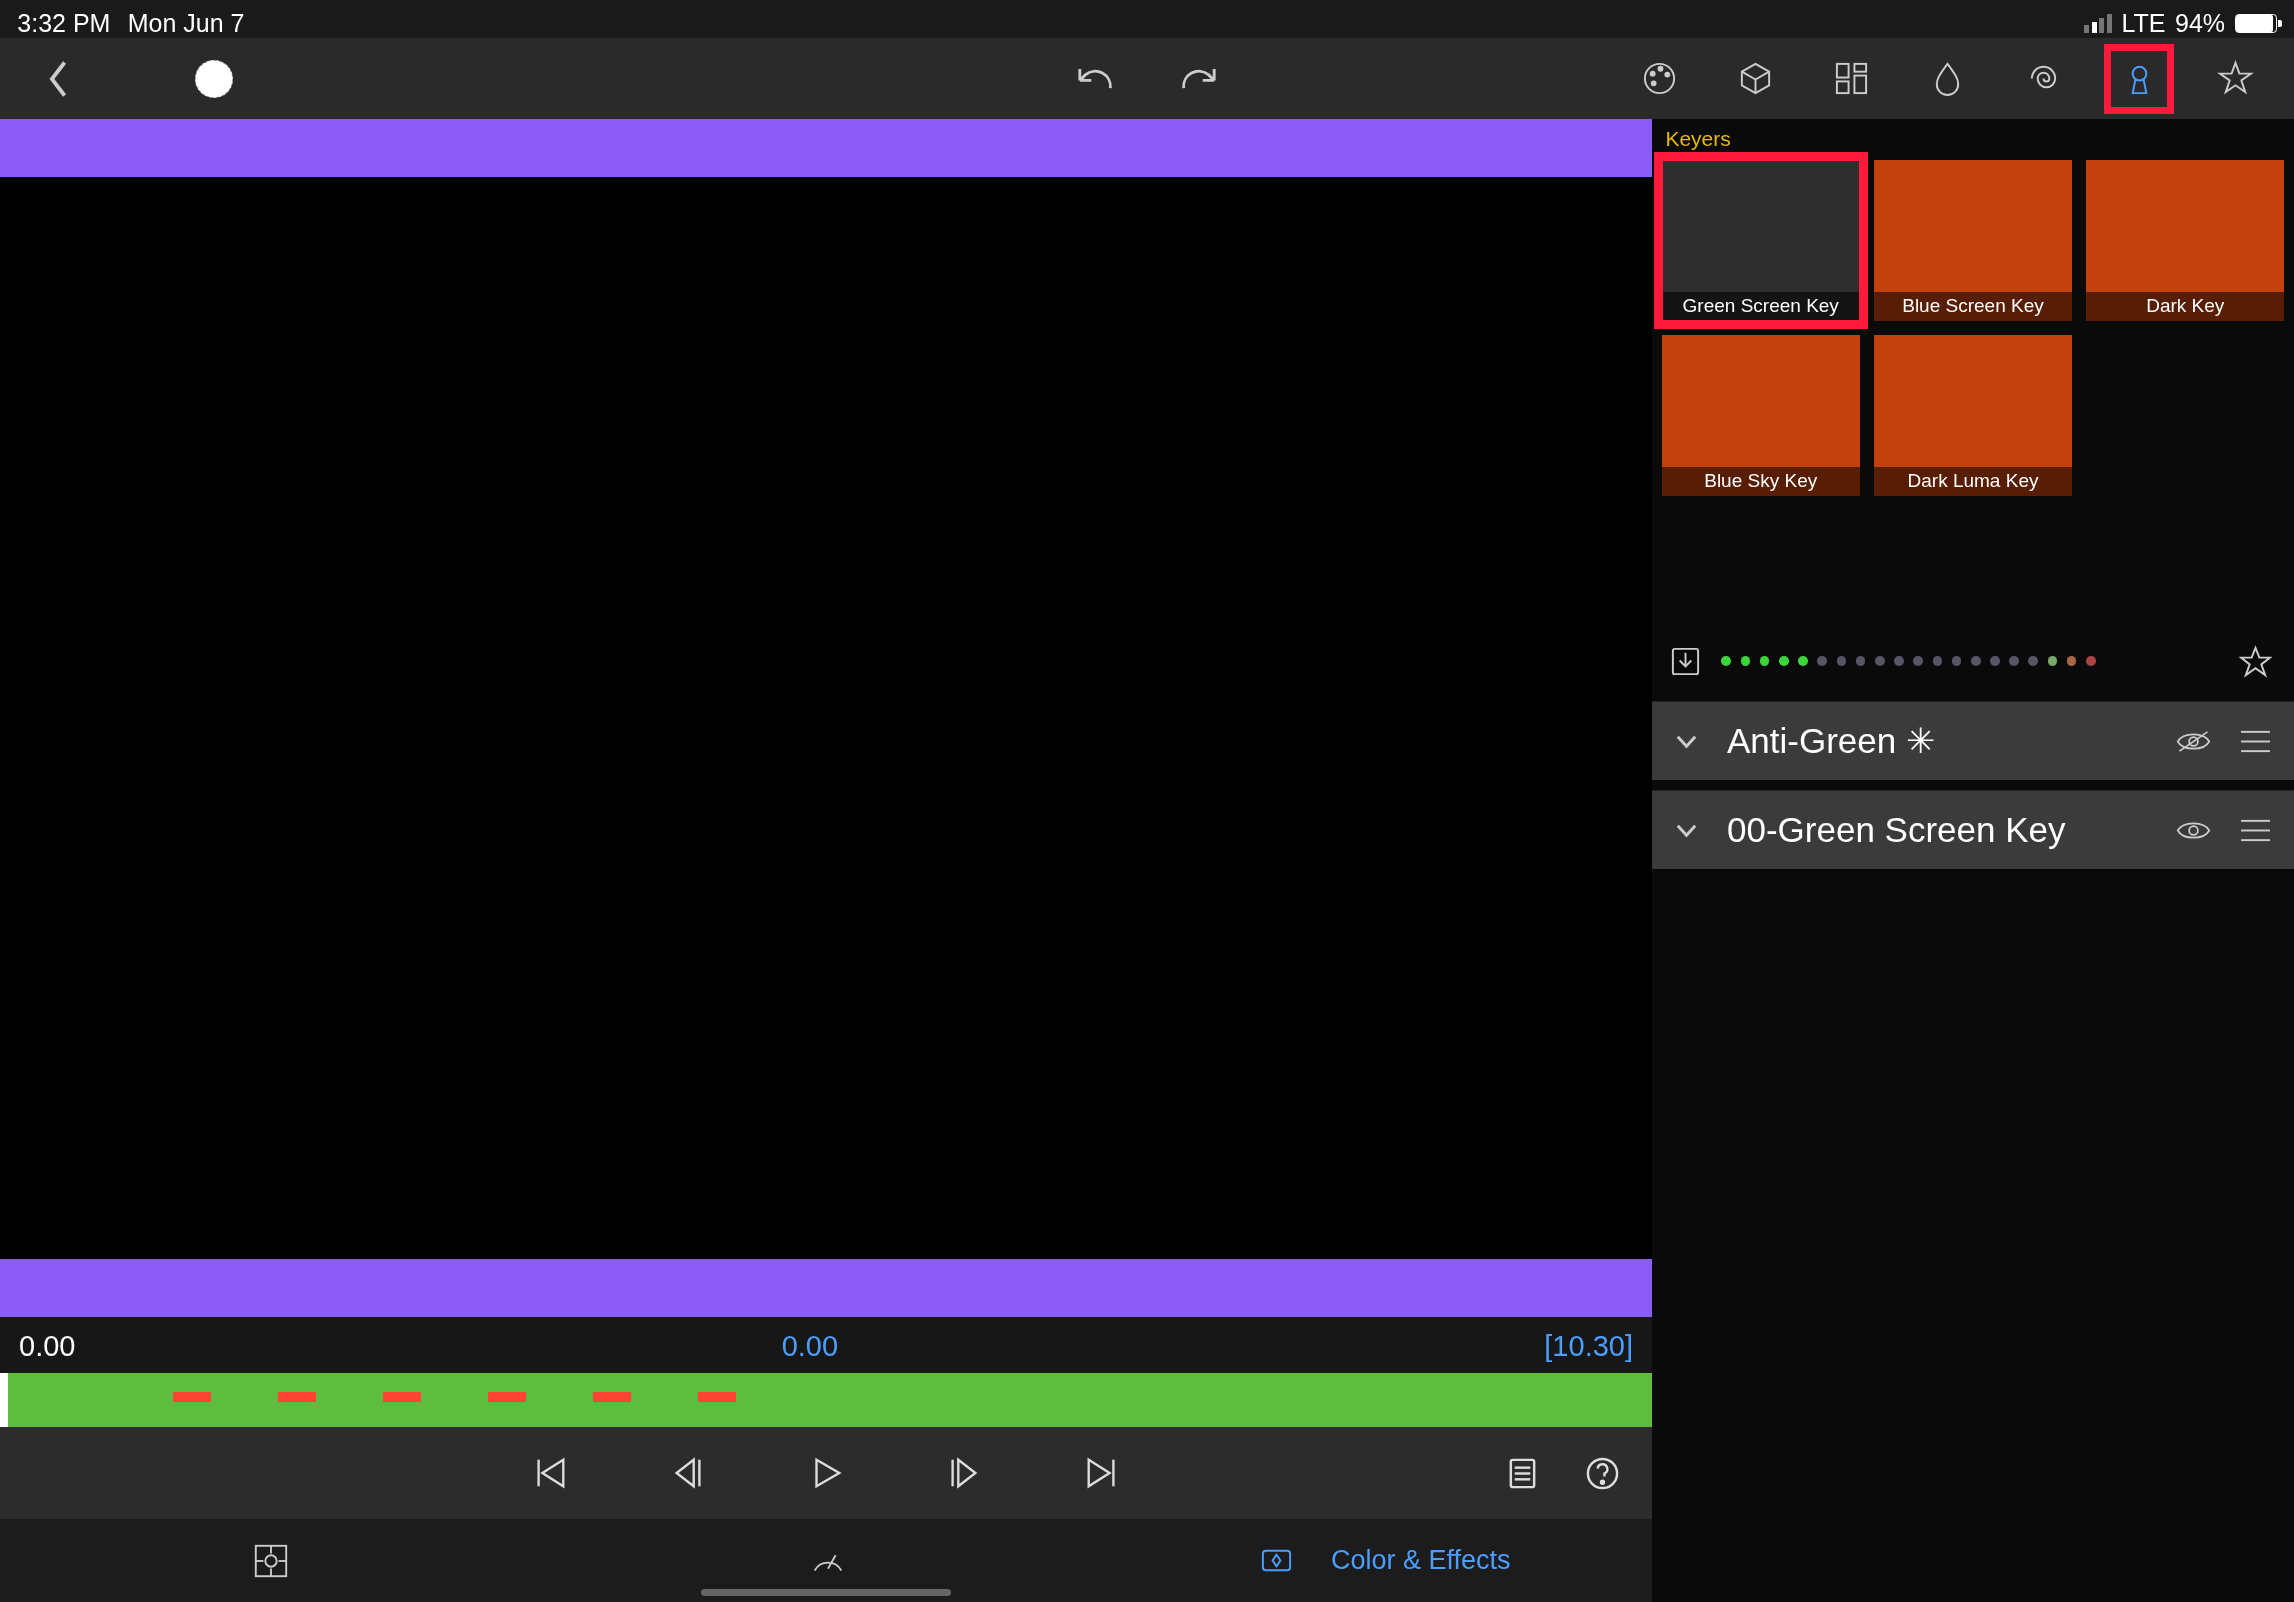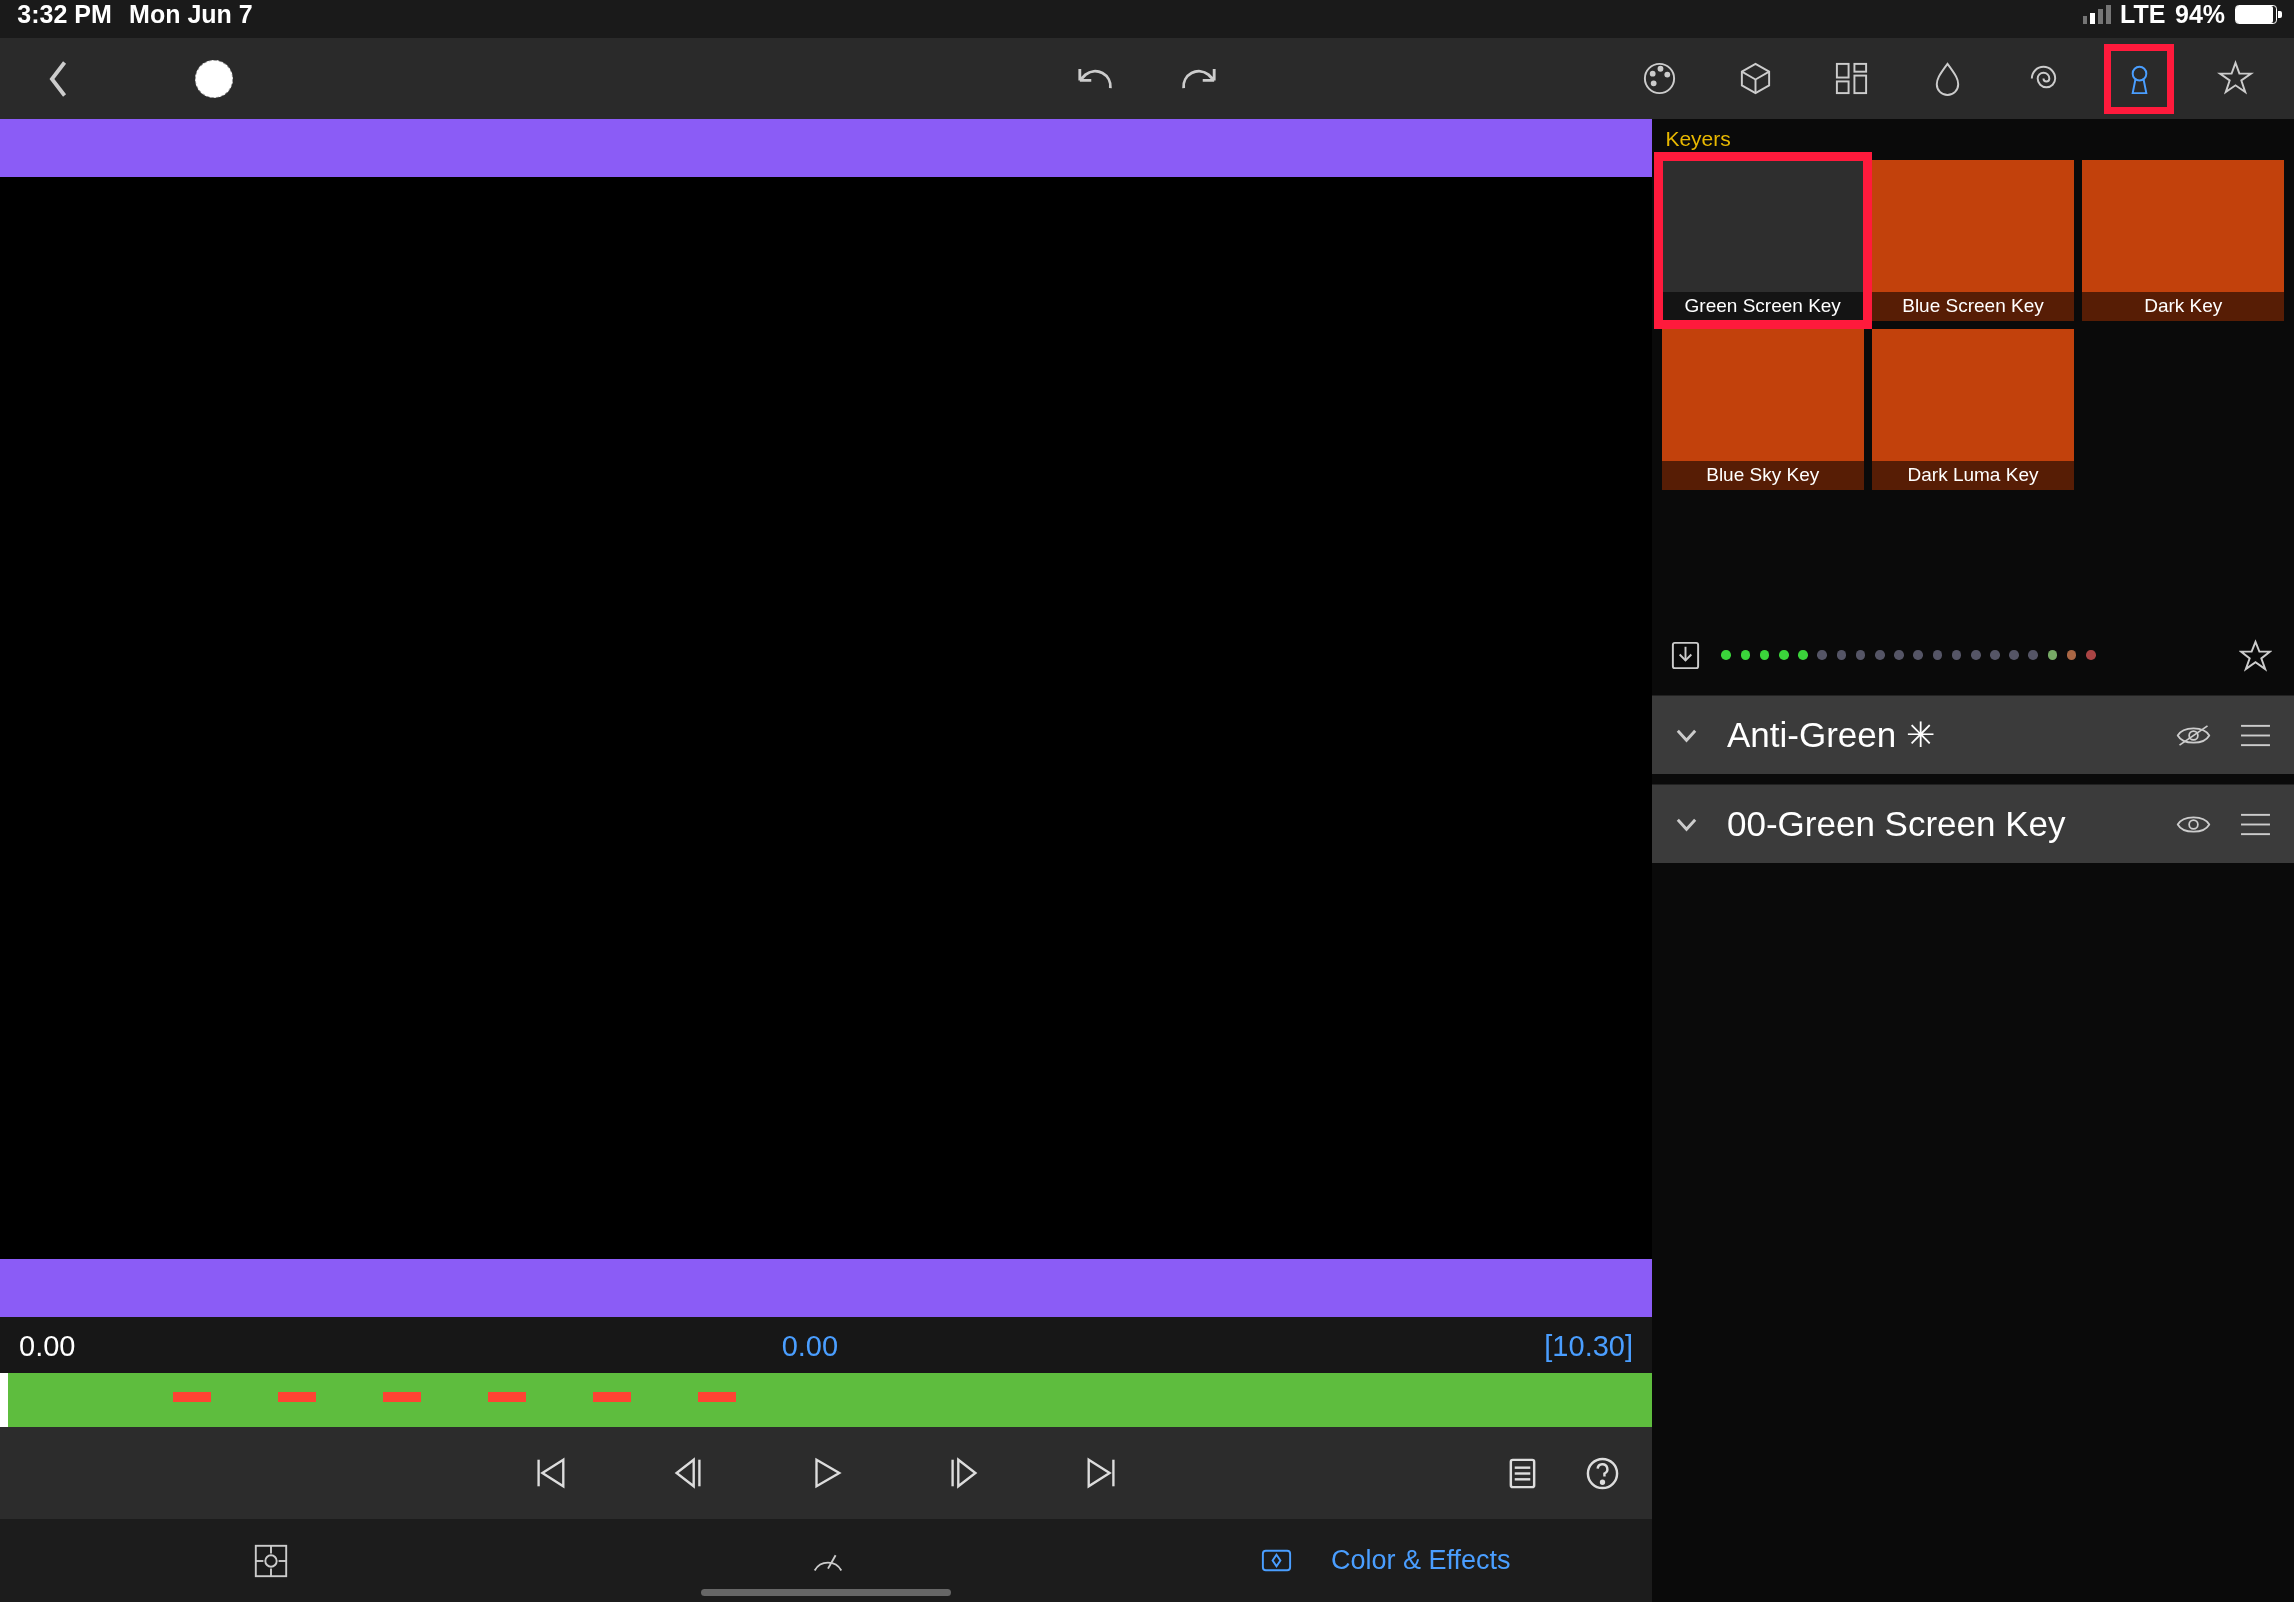--- a/index.html
+++ b/index.html
@@ -1,19 +1,19 @@
 <!DOCTYPE html>
 <html><head>
 <meta charset="utf-8">
 <style>
   * { box-sizing: border-box; margin: 0; padding: 0; font-family: -apple-system, Helvetica, Arial, sans-serif; }
   html, body { width: 2294px; height: 1602px; background: #000; color: #fff; overflow: hidden; }
 
   
-  .status-bar { height: 38px; background: #1a1a1a; display: flex; align-items: flex-start; justify-content: space-between; padding: 0 17.3px; font-size: 25px; font-weight: bold; }
+  .status-bar { height: 38px; background: #1a1a1a; display: flex; align-items: flex-end; justify-content: space-between; padding: 0 17.3px; font-size: 25px; }
   .status-left { display: flex; gap: 17.3px; align-items: center; }
   .status-right { display: flex; gap: 9.6px; align-items: center; }
   .signal-bars { display: flex; gap: 2.9px; align-items: flex-end; }
   .signal-bars span { width: 4.8px; background: #fff; }
   .signal-bars span:nth-child(1){height:7.7px;opacity:.4}
   .signal-bars span:nth-child(2){height:11.5px}
   .signal-bars span:nth-child(3){height:15.4px;opacity:.4}
   .signal-bars span:nth-child(4){height:19px;opacity:.4}
   .battery { width: 42px; height: 19px; border: 1.9px solid #fff; border-radius: 3.8px; position: relative; }
   .battery::after { content:''; position:absolute; right:-5.8px; top:4.8px; width:3.8px; height:7.7px; background:#fff; border-radius:0 1.9px 1.9px 0; }
@@ -32,21 +32,21 @@
   .tool-icon.highlighted { outline: 7.7px solid #ff1a3c; outline-offset: 7.7px; }
   .tool-icon.active svg { stroke:#4a9eff; }
 
   
   .main { display:flex; height: calc(1602px - 38px - 81px); }
   .preview-col { flex:1; display:flex; flex-direction:column; background:#8b5cf6; }
   .preview { flex:1; background:#000; margin-top:58px; margin-bottom:58px; }
   .side-panel { width: 642px; background:#0a0a0a; display:flex; flex-direction:column; position:relative; }
 
   .keyers-label { color:#e8b800; font-size:21px; padding: 7.7px 0 9.6px 13.4px; }
-  .keyer-grid { display:grid; grid-template-columns: repeat(3, 1fr); gap:8px; padding:0 9.6px; }
+  .keyer-grid { display:grid; grid-template-columns: repeat(3, 1fr); gap:14px; padding:0 9.6px; }
   .keyer-tile { height:161px; position:relative; background:#c2410c; cursor:pointer; display:flex; align-items:flex-end; }
   .keyer-tile.dark { background:#2e2e2e; }
   .keyer-tile.highlighted { outline: 9.6px solid #ff1a3c; outline-offset:-1.9px; }
   .keyer-caption { width:100%; background:rgba(0,0,0,.55); color:#fff; font-size:19px; text-align:center; padding:3.8px 0; }
 
   .dot-row { display:flex; align-items:center; gap:11.5px; padding:19px 17.3px; margin-top: 125px; }
   .dl-icon { width:33px; height:33px; }
   .dots { display:flex; gap:9.6px; margin-left:7.7px; flex:1; }
   .dots span { width:9.6px; height:9.6px; border-radius:50%; }
   .star-outline svg { stroke:#ccc; fill:none; }

